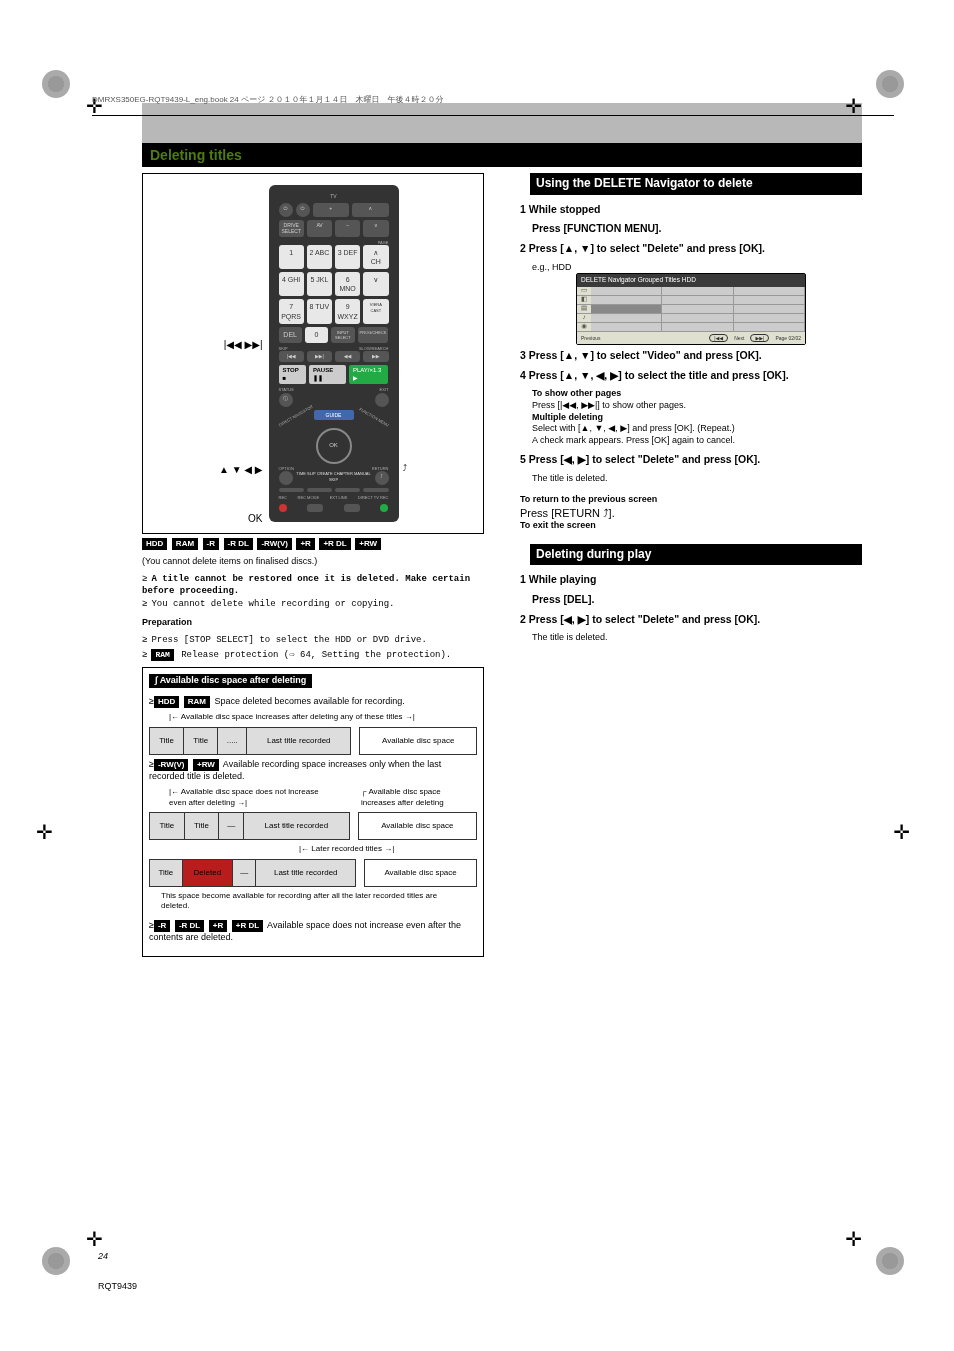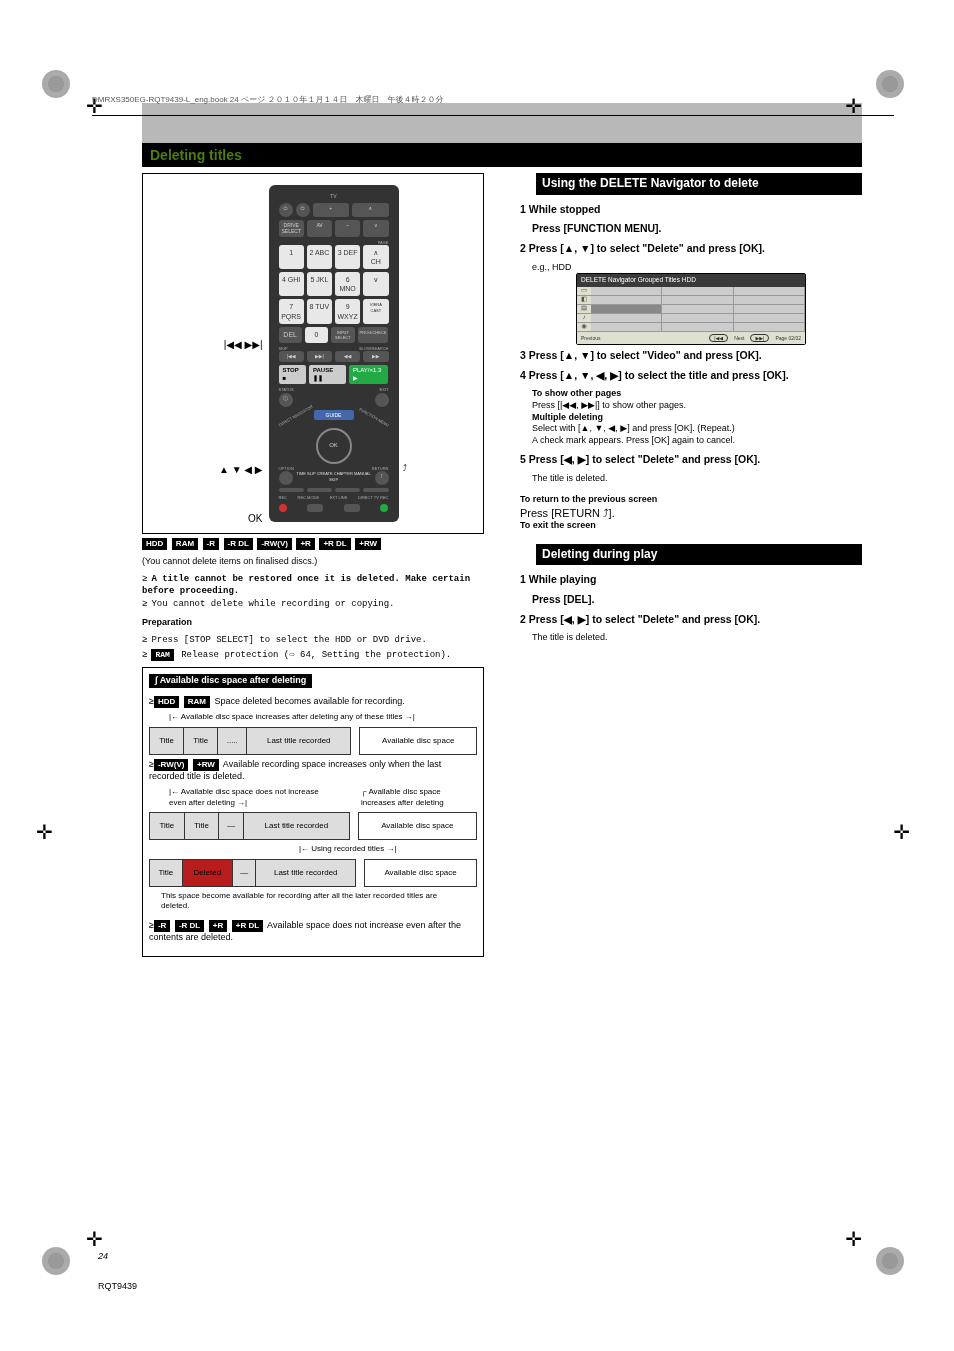--- a/index.html
+++ b/index.html
@@ -46,21 +46,21 @@
   .delete-nav .grid { display: grid; grid-template-columns: 14px 1fr 1fr 1fr; grid-auto-rows: 9px; }
   .delete-nav .grid .side { background: #e0e0d0; border-bottom: 1px solid #999; }
   .delete-nav .grid .cell { background: #ccc; border-bottom: 1px solid #999; border-right: 1px solid #999; }
   .delete-nav .grid .icon-cell { display: flex; align-items: center; justify-content: center; color: #555; }
   .delete-nav .footer { background: #e0e0d0; padding: 2px 4px; display: flex; gap: 6px; font-size: 5px; align-items: center; color: #333; }
   .delete-nav .round-btn { border: 1px solid #333; border-radius: 8px; padding: 0 4px; font-size: 5px; }
 
   .step { font-size: 10.5px; margin-bottom: 6px; }
   .step b { font-weight: bold; }
   .indent { margin-left: 12px; font-size: 9px; }
-  .black-header { background: #000; color: #fff; font-weight: bold; font-size: 12px; padding: 3px 6px; margin: 12px 0 8px 16px; }
+  .black-header { background: #000; color: #fff; font-weight: bold; font-size: 12px; padding: 3px 6px; margin: 12px 0 8px 10px; }
 
   .crop { position: absolute; width: 28px; height: 28px; background: radial-gradient(circle at center, #999 0 40%, #aaa 40% 100%); border-radius: 50%; }
   .crop.tl { top: 70px; left: 42px; }
   .crop.tr { top: 70px; right: 50px; }
   .crop.bl { bottom: 76px; left: 42px; }
   .crop.br { bottom: 76px; right: 50px; }
   .cross { position: absolute; font-size: 20px; color: #000; }
   .cross.tl { top: 94px; left: 86px; }
   .cross.tr { top: 94px; right: 92px; }
   .cross.bl { bottom: 100px; left: 86px; }
@@ -260,21 +260,21 @@
               <tr>
           <td>Title</td>
           <td>Title</td>
           <td>—</td>
           <td>Last title recorded</td>
           <td class="gap"></td>
           <td style="background:#fff">Available disc space</td>
         </tr>
             </tbody>
           </table>
-        <div class="arrow-label" style="margin-left:150px"><span>|← </span><span>Using recorded titles</span><span> →|</span></div>
+        <div class="arrow-label" style="margin-left:150px"><span>|← </span><span>Later recorded titles</span><span> →|</span></div>
         <table class="disc-table">
             <tbody>
               <tr>
           <td>Title</td>
           <td style="background:#b91c1c">Deleted</td>
           <td>—</td>
           <td>Last title recorded</td>
           <td class="gap"></td>
           <td style="background:#fff">Available disc space</td>
         </tr>

